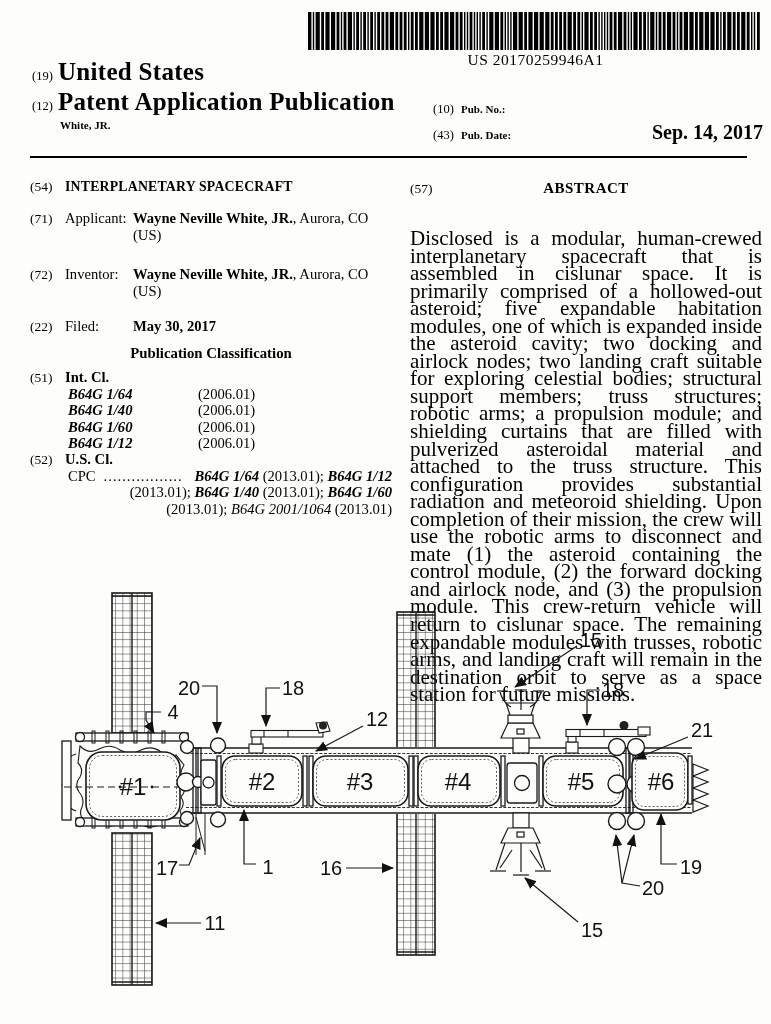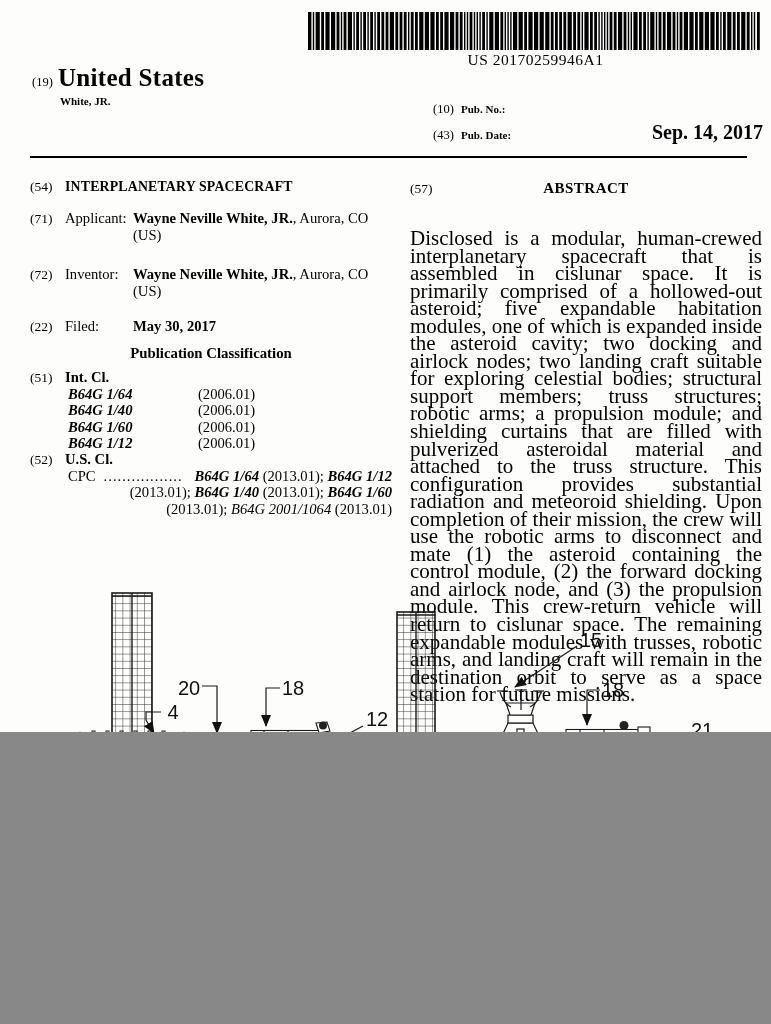--- a/index.html
+++ b/index.html
@@ -1,27 +1,27 @@
 <!DOCTYPE html>
 <html><head>
 <meta charset="utf-8">
 <style>
   html,body { margin:0; padding:0; background:#888; }
   .page {
-    position:relative; width:771px; height:732px; margin:0 auto;
+    position:relative; width:771px; height:1024px; margin:0 auto;
     background:#fdfdfc; color:#000;
     font-family:"Liberation Serif", serif;
     overflow:hidden;
   }
   
   .barcode-block { position:absolute; left:308px; top:12px; width:455px; text-align:center; }
   .barcode-block svg { display:block; }
   .barcode-number { font-size:15.5px; letter-spacing:0.5px; margin-top:1px; }
   
-  .header-left { position:absolute; left:32px; top:64px; }
+  .header-left { position:absolute; left:32px; top:58px; }
   .hline { white-space:nowrap; }
   .hnum { font-size:12.5px; display:inline-block; width:26px; }
   .hbig { font-size:25px; font-weight:bold; letter-spacing:0.3px; }
   .hline2 { margin-top:2px; }
   .hinv { font-size:11px; font-weight:bold; margin-left:28px; margin-top:3px; }
   .header-right { position:absolute; left:433px; top:102px; width:330px; }
   .hr-row { display:flex; align-items:baseline; margin-bottom:4px; }
   .hr-num { font-size:12.5px; width:28px; flex:none; }
   .hr-lab { font-size:11px; font-weight:bold; width:84px; flex:none; }
   .hr-val { font-size:20px; font-weight:bold; flex:1; text-align:right; white-space:nowrap; }
@@ -173,20 +173,23 @@
           <rect x="449" y="0" width="2.8" height="38"></rect>
         </g>
     </svg>
     <div class="barcode-number">US 20170259946A1</div>
   </div>
 
   <div class="header-left">
     <div class="hline">
       <span class="hnum">(19)</span><span class="hbig">United States</span>
     </div>
+    <div class="hline hline2">
+      <span class="hnum">(12)</span><span class="hbig">Patent Application Publication</span>
+    </div>
     <div class="hinv">White, JR.</div>
   </div>
 
   <div class="header-right">
     <div class="hr-row">
       <span class="hr-num">(10)</span>
       <span class="hr-lab">Pub. No.:</span>
     </div>
     <div class="hr-row">
       <span class="hr-num">(43)</span>

